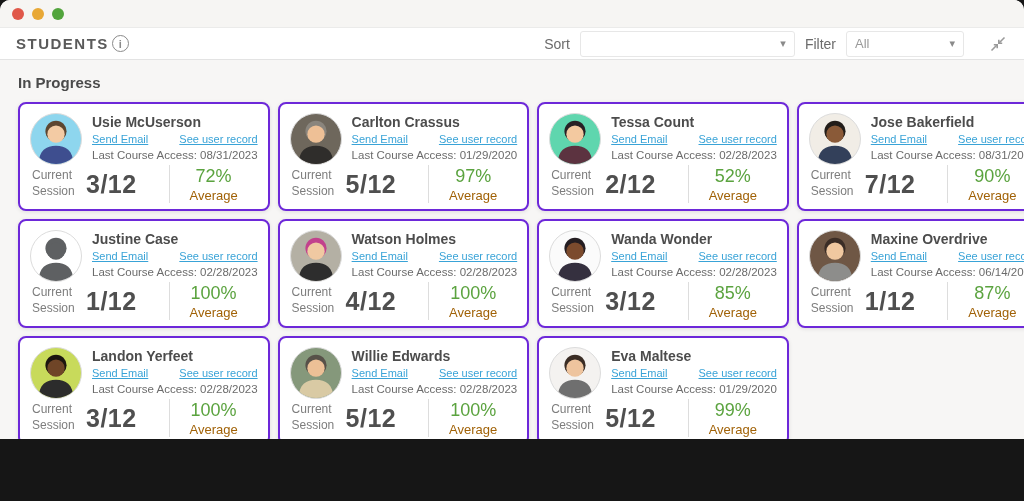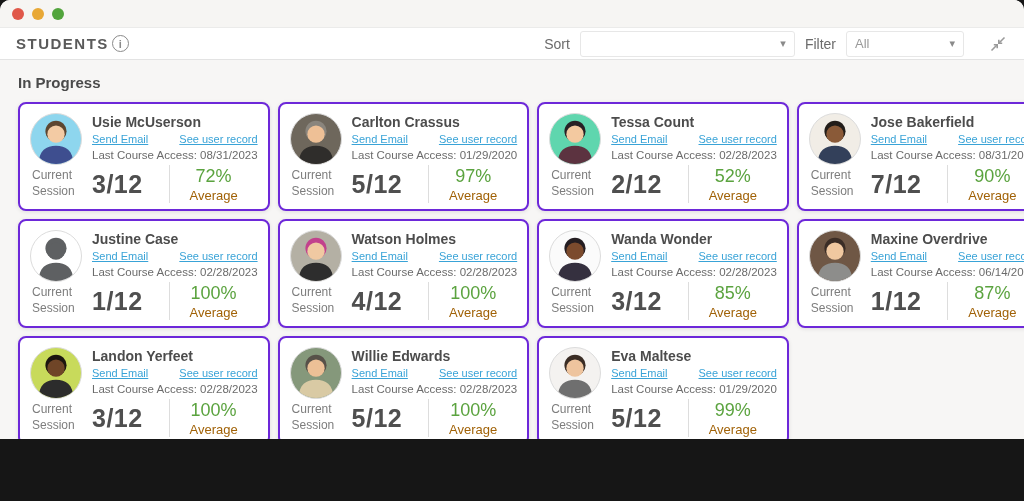--- a/index.html
+++ b/index.html
@@ -82,21 +82,21 @@
   .links a { color:#39a3d7; text-decoration:underline; cursor:pointer; }
   .last-access {
     font-size:11.5px; color:#6b6b6b; margin-top:4px; white-space:nowrap;
   }
   .card-bottom {
     display:flex; align-items:center; flex:1; padding-left:2px;
   }
   .session-label { font-size:12px; color:#7d7d7d; width:54px; line-height:1.3; flex:none; }
   .fraction {
     font-size:25px; font-weight:bold; color:#4f4f4f;
-    margin-left:6px; letter-spacing:0.5px;
+    letter-spacing:0.5px;
   }
   .vdivider { width:1px; height:38px; background:#dddddd; margin-left:auto; flex:none; }
   .avg-block { width:88px; text-align:center; flex:none; }
   .pct { font-size:18px; font-weight:normal; color:#5ba33f; }
   .avg-label { font-size:13px; color:#a16207; margin-top:1px; }
 </style>
 </head>
 <body>
 
 <div class="window">

